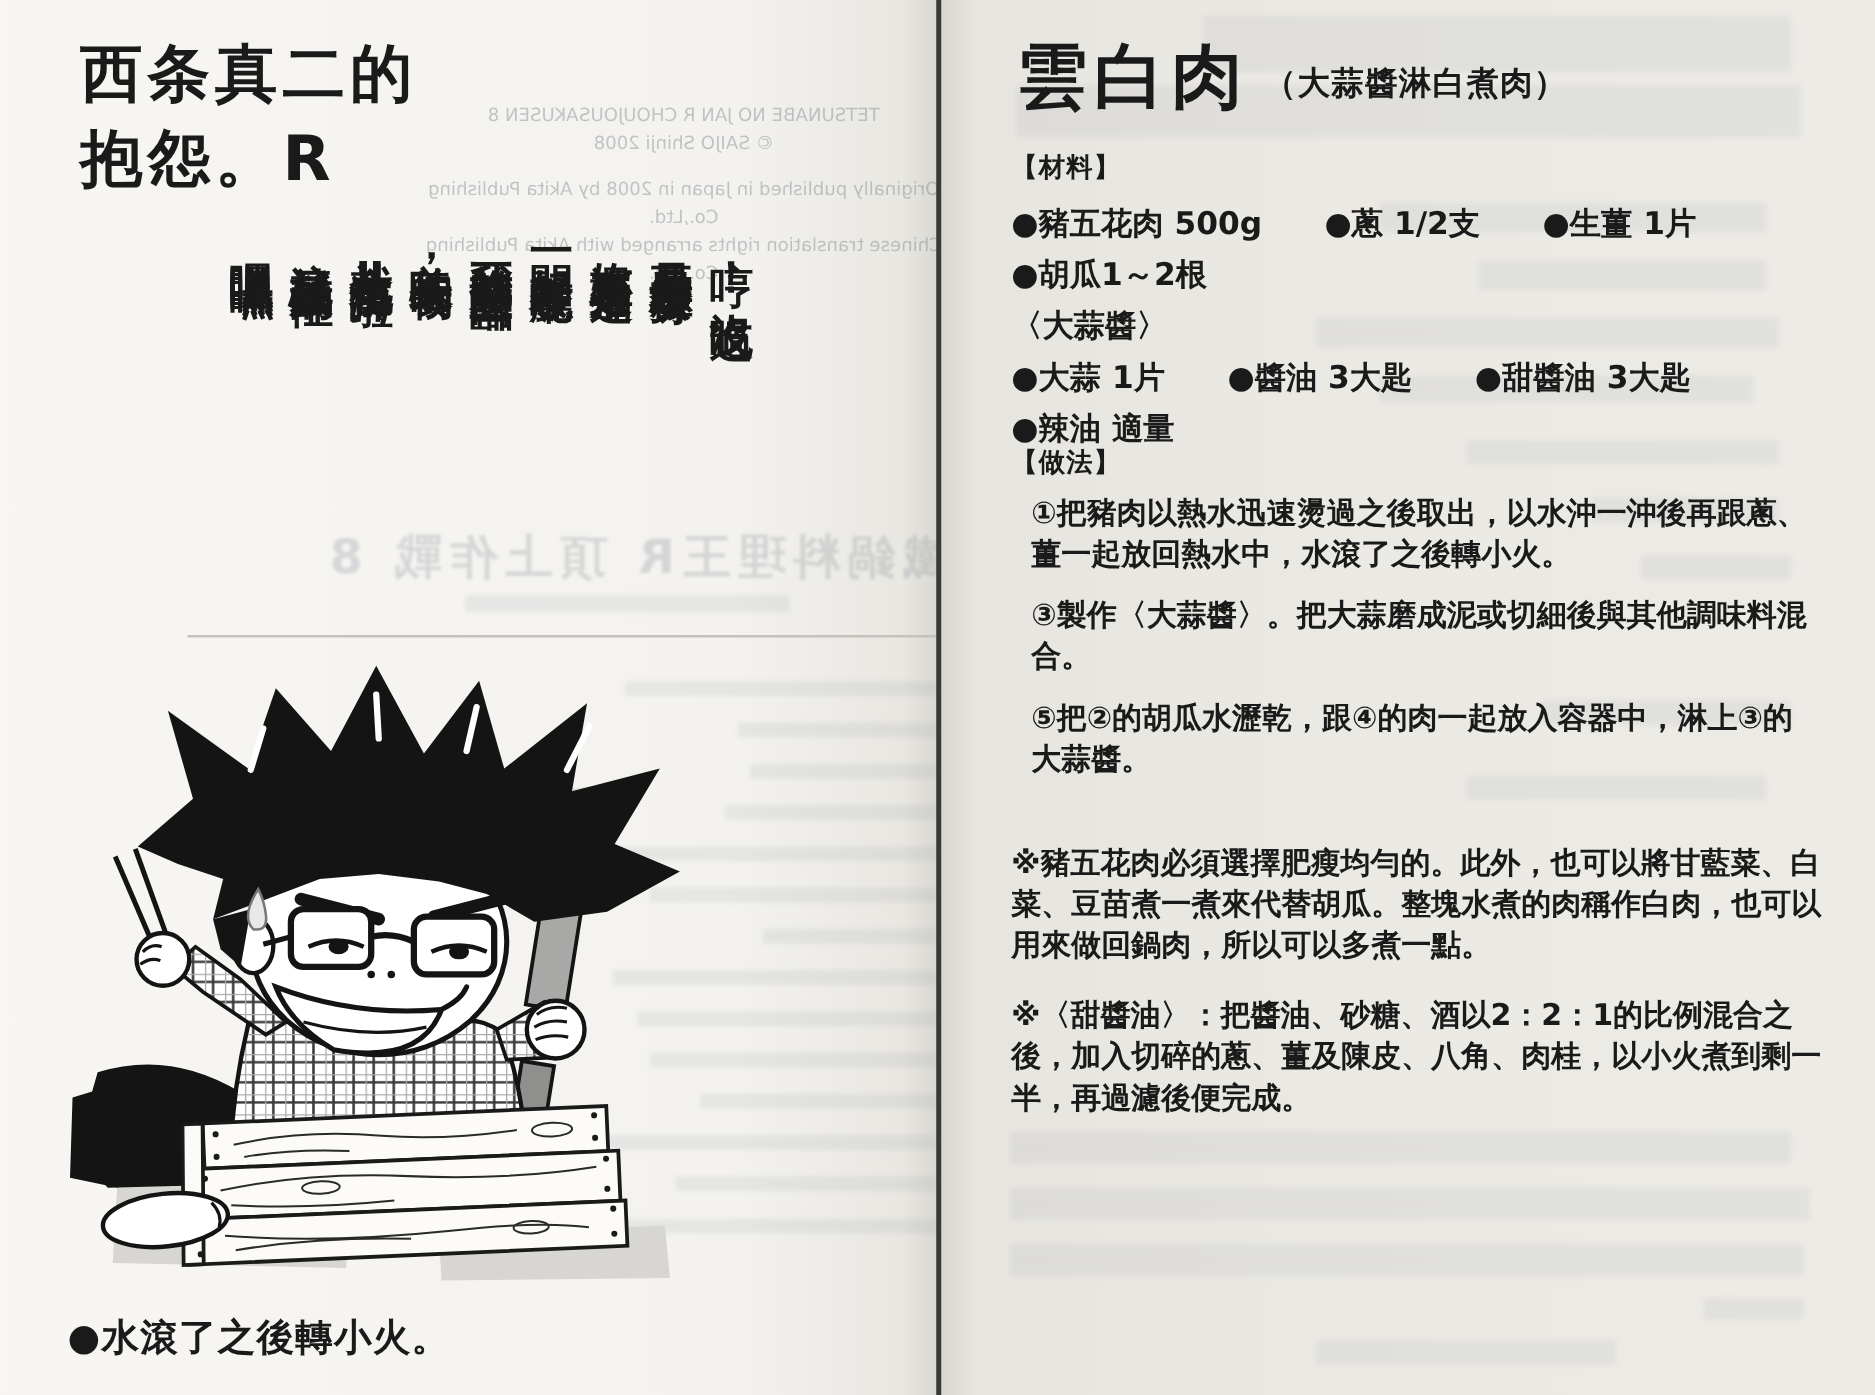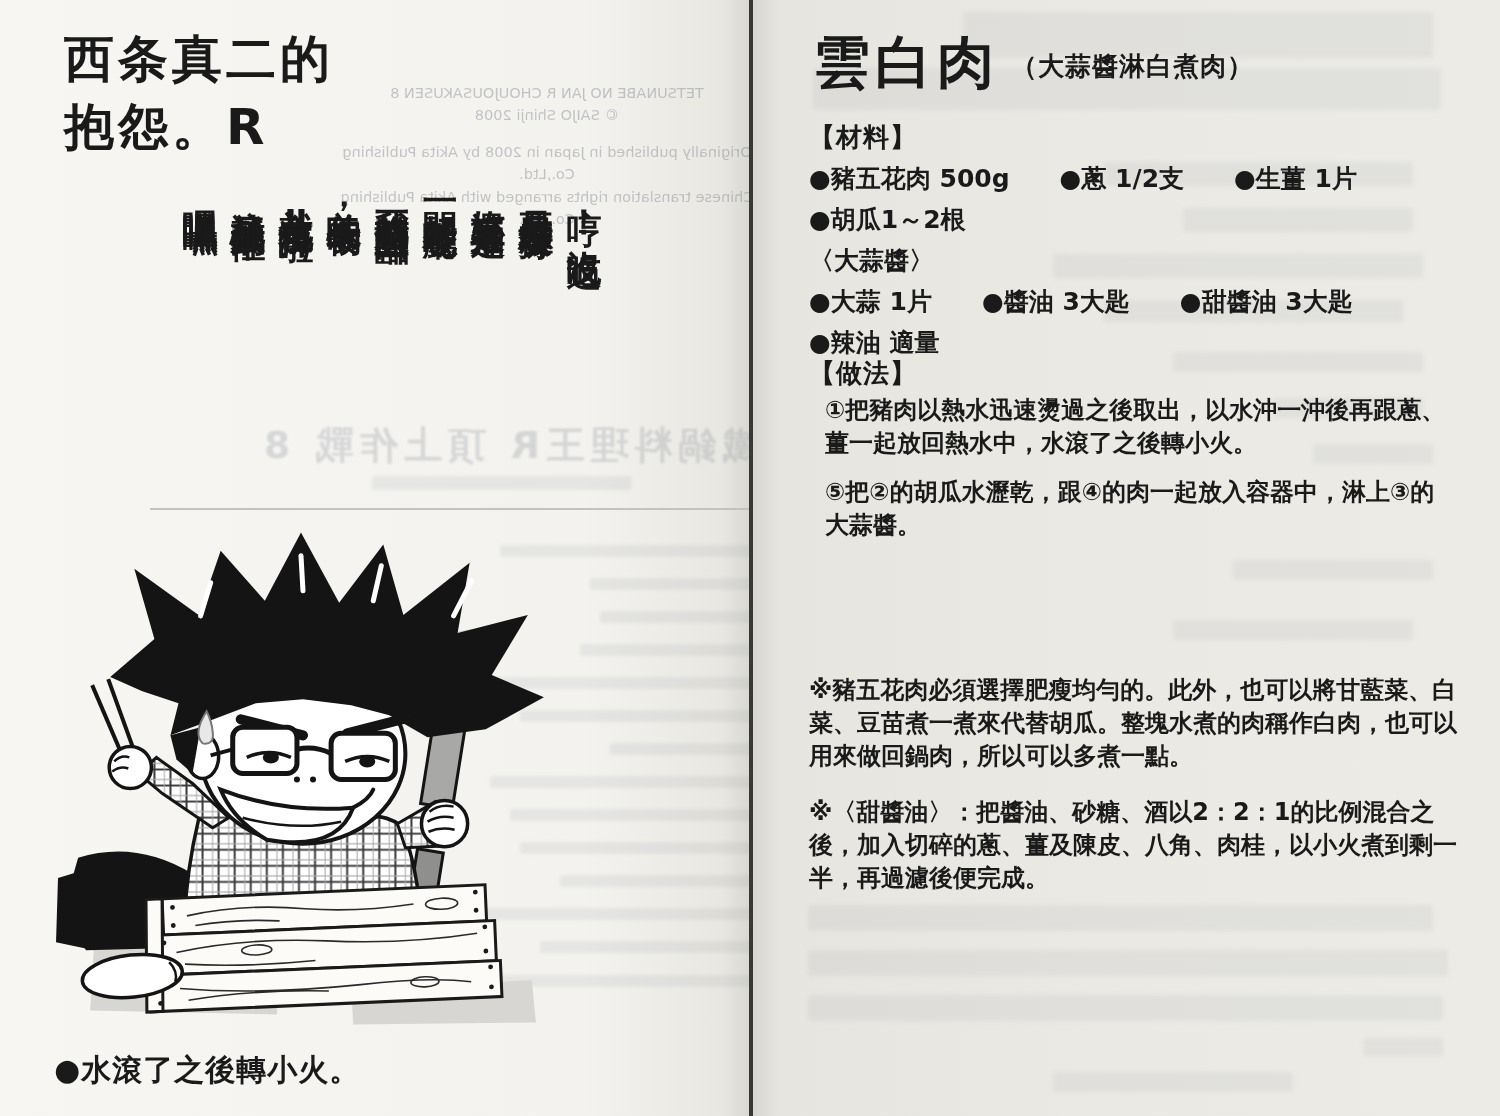--- a/index.html
+++ b/index.html
@@ -29,21 +29,21 @@
   .bt-mid{position:absolute;left:280px;top:420px;width:480px;text-align:center;
     font-size:38px;font-weight:800;letter-spacing:6px;color:#8d959e;opacity:.30;
     filter:blur(1.2px);transform:scaleX(-1);white-space:nowrap;}
   .lp-rule{position:absolute;left:150px;top:508px;width:606px;height:2px;background:#c3c2bd;}
   .bt-bar{position:absolute;background:#8a939e;opacity:.13;filter:blur(1.6px);border-radius:2px;}
   .page-right .bt-bar{opacity:.11;filter:blur(2.2px);}
   
   .rp-title-row{position:absolute;left:60px;top:34px;display:flex;align-items:flex-end;gap:12px;}
   .rp-title{font-size:57px;font-weight:800;letter-spacing:5px;line-height:1;}
   .rp-subtitle{font-size:26px;font-weight:600;padding-bottom:7px;letter-spacing:1px;}
-  .rp-h{position:absolute;left:56px;font-size:26px;font-weight:700;letter-spacing:1px;}
+  .rp-h{position:absolute;left:56px;font-size:21px;font-weight:700;letter-spacing:1px;}
   .rp-h.materials{top:120px;}
   .rp-h.directions{top:356px;}
   .rp-ing{position:absolute;left:56px;top:158px;font-size:25px;font-weight:600;line-height:41px;}
   .rp-steps{position:absolute;left:56px;top:378px;width:660px;
     font-size:24px;font-weight:600;line-height:33px;}
   .rp-steps p{margin:16px;}
   .rp-note{position:absolute;left:56px;width:660px;font-size:24px;font-weight:600;line-height:33px;}
   .rp-note.n1{top:674px;}
   .rp-note.n2{top:796px;}
   
@@ -220,20 +220,21 @@
       <div>●豬五花肉 500g　　●蔥 1/2支　　●生薑 1片</div>
       <div>●胡瓜1～2根</div>
       <div>〈大蒜醬〉</div>
       <div>●大蒜 1片　　●醬油 3大匙　　●甜醬油 3大匙</div>
       <div>●辣油 適量</div>
     </div>
 
     <div class="rp-h directions">【做法】</div>
     <div class="rp-steps">
       <p>①把豬肉以熱水迅速燙過之後取出，以水沖一沖後再跟蔥、薑一起放回熱水中，水滾了之後轉小火。</p>
+      <p>③製作〈大蒜醬〉。把大蒜磨成泥或切細後與其他調味料混合。</p>
       <p>⑤把②的胡瓜水瀝乾，跟④的肉一起放入容器中，淋上③的大蒜醬。</p>
     </div>
 
     <div class="rp-note n1">※豬五花肉必須選擇肥瘦均勻的。此外，也可以將甘藍菜、白菜、豆苗煮一煮來代替胡瓜。整塊水煮的肉稱作白肉，也可以用來做回鍋肉，所以可以多煮一點。</div>
     <div class="rp-note n2">※〈甜醬油〉：把醬油、砂糖、酒以2：2：1的比例混合之後，加入切碎的蔥、薑及陳皮、八角、肉桂，以小火煮到剩一半，再過濾後便完成。</div>
   </div>
 
   <div class="spine"></div>
 </div>
 

